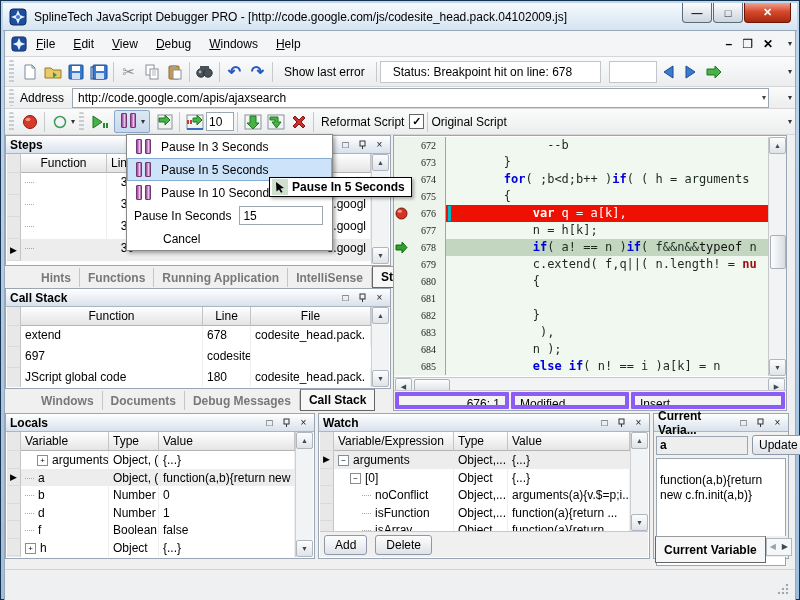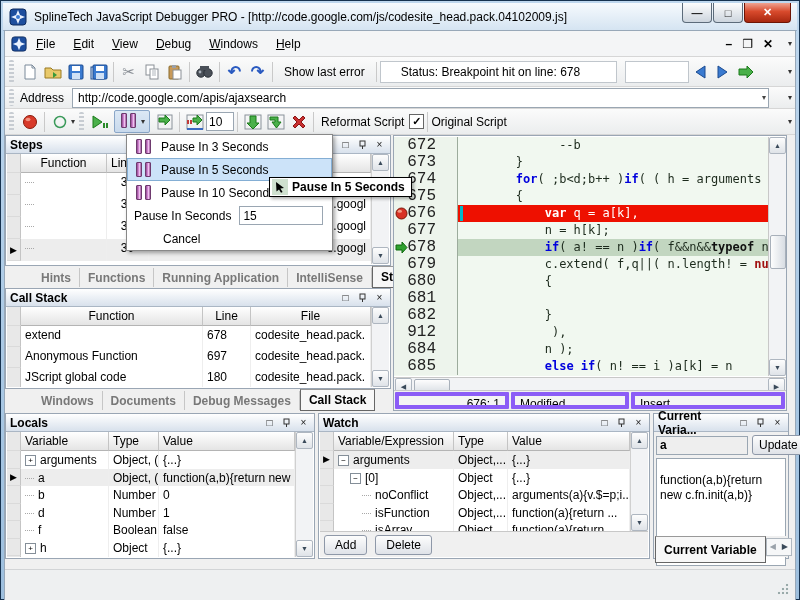--- a/index.html
+++ b/index.html
@@ -14,21 +14,21 @@
 .bar{position:absolute;left:0;right:0;display:flex;align-items:center;background:linear-gradient(#fbfbfb,#ebedee);border-bottom:1px solid #d6d6d6}
 .grip{width:5px;height:80%;margin:0 4px;background:repeating-linear-gradient(180deg,#c7ccd2 0 2px,transparent 2px 4px);border-radius:2px}
 .sep{width:1px;height:20px;background:#c9c9c9;margin:0 3px}
 .ovf{position:absolute;right:3px;font-size:8px;color:#333}
 .menubar{top:0;height:26px;background:#f4f5f6}
 .mi{padding:4px 9px;cursor:default}
 .mi u{text-decoration:underline}
 .toolbar1{top:26px;height:30px}
 .tbtn{width:23px;height:23px;display:flex;align-items:center;justify-content:center}
 .txtbtn{padding:3px 8px;white-space:nowrap}
-.statusbox{background:#fff;border:1px solid #c0c6cc;height:20px;line-height:20px;padding:0 20px;white-space:nowrap}
+.statusbox{background:#fff;border:1px solid #c0c6cc;height:20px;line-height:20px;padding:0 12px;white-space:nowrap}
 .addressbar{top:56px;height:22px}
 .addr-input{flex:1;display:flex;align-items:center;background:#fff;border:1px solid #9aa6b2;height:18px;margin-right:26px;padding-left:5px;position:relative}
 .addr-input .da{position:absolute;right:2px;font-size:8px;color:#444}
 .debugbar{top:78px;height:26px}
 .pressed{border:1px solid #8aa6c8;background:linear-gradient(#dce8f5,#c8d9ec);border-radius:2px}
 .pausebars i{display:inline-block;width:4px;height:13px;margin:0 1.5px;background:linear-gradient(90deg,#8e4a8e,#d487d4 40%,#f2c7f2 60%,#a05aa0);border:1px solid #6e3a6e;border-radius:1px}
 .numbox{width:22px;height:17px;border:1px solid #9aa6b2;background:#fff;font-size:12px;text-align:left;padding:0 2px;font-family:"Liberation Sans",sans-serif}
 .chk{width:13px;height:13px;border:1px solid #666;background:#fff;display:flex;align-items:center;justify-content:center;font-size:11px;font-weight:bold;margin-left:5px}
 .panel{position:absolute;border:1px solid #9aa6b4;background:#fff}
 .ptitle{height:17px;background:linear-gradient(#ffffff,#d8e1ec);border-bottom:1px solid #aab6c4;font-weight:bold;display:flex;align-items:center;padding:0 4px;justify-content:space-between}
@@ -45,25 +45,25 @@
 .sbtn{width:15px;height:15px;background:linear-gradient(#fdfdfd,#dfe3e8);border:1px solid #aeb6c0;font-size:7px;display:flex;align-items:center;justify-content:center;color:#3a4a5a;border-radius:2px}
 .exp{display:inline-flex;width:9px;height:9px;border:1px solid #848e98;background:#fff;font-size:8px;line-height:7px;align-items:center;justify-content:center;margin-right:4px;vertical-align:middle}
 .stub{display:inline-block;width:9px;border-bottom:1px dotted #a8a8a8;margin-right:4px;vertical-align:middle}
 .tabbar{position:absolute;display:flex;align-items:stretch;background:#f0f0f0;padding-left:28px}
 .tab{font-weight:bold;color:#787878;padding:3px 8px 2px;border-right:1px solid #c6c6c6;align-self:center;white-space:nowrap}
 .tab.active{color:#000;background:#f7f7f7;border:1px solid #666;border-top-color:#999;padding:2px 8px;align-self:stretch;display:flex;align-items:center}
 
 #editor{position:absolute;left:388px;top:104px;width:394px;height:276px;background:#fff;border:1px solid #9aa6b4}
 #elines{position:absolute;left:0;top:1px;right:17px;height:239px;overflow:hidden;background:#f1f8f0}
 .line{display:flex;height:17px;line-height:17px}
-.ln{width:42px;text-align:right;padding-right:21px;background:#edf4ec;border-right:1px solid #9cab9c;font-family:Liberation Mono, monospace;font-size:16px;color:#222;position:relative;flex:none}
+.ln{width:42px;text-align:right;padding-right:9px;background:#edf4ec;border-right:1px solid #9cab9c;font-family:Liberation Serif, serif;font-size:10px;color:#222;position:relative;flex:none}
 .mark{position:absolute;left:1px;top:2px;width:13px;height:13px}
 .ct{flex:1;white-space:pre;font-family:"DejaVu Sans Mono",monospace;font-size:12px;color:#1d2b1d;overflow:hidden}
 .tk{color:#0000dd;font-weight:bold}
-.tb{font-weight:bold;color:#111}
+.tb{font-weight:normal;color:#111}
 .tr{color:#a01010;font-weight:bold}
 .hl-red .ct{background:#ee1000;color:#fff;position:relative}
 .hl-red .tk{color:#fff}
 .hl-red .ct::before{content:"";position:absolute;left:2px;top:1px;bottom:1px;width:3px;background:#00b8c8}
 .hl-green .ct{background:#c2d6c0}
 #evs{position:absolute;right:0;top:1px;width:17px;height:239px;background:#f2f3f5;border-left:1px solid #c8c8c8}
 #evs .sbtn{position:absolute;left:0}
 #ethumb{position:absolute;left:1px;top:98px;width:14px;height:32px;background:linear-gradient(90deg,#fdfdfd,#d8dde3);border:1px solid #a8b0ba;border-radius:2px}
 #ehs{position:absolute;left:0;right:0;top:241px;height:17px;background:#f2f3f5;border-top:1px solid #c8c8c8;display:flex;align-items:center;justify-content:space-between;padding:0 1px}
 #ehthumb{position:absolute;left:20px;top:243px;width:34px;height:13px;background:linear-gradient(#fdfdfd,#d8dde3);border:1px solid #a8b0ba;border-radius:2px}
@@ -385,21 +385,20 @@
         </div>
         <div id="cs-rows">
             <div class="trow g-cs" style="height: 21px;">
               <span class="selc"></span>
               <span class="tcell">extend</span>
               <span class="tcell">678</span>
               <span class="tcell">codesite_head.pack.</span>
             </div>
             <div class="trow g-cs" style="height: 21px;">
               <span class="selc"></span>
-              <span class="tcell">Anonymous Function</span>
               <span class="tcell">697</span>
               <span class="tcell">codesite_head.pack.</span>
             </div>
             <div class="trow g-cs" style="height: 21px;">
               <span class="selc"></span>
               <span class="tcell">JScript global code</span>
               <span class="tcell">180</span>
               <span class="tcell">codesite_head.pack.</span>
             </div>
           </div>
@@ -462,21 +461,21 @@
           </div>
           <div class="line">
             <span class="ln">681</span>
             <span class="ct"></span>
           </div>
           <div class="line">
             <span class="ln">682</span>
             <span class="ct"><span>            }</span></span>
           </div>
           <div class="line">
-            <span class="ln">912</span>
+            <span class="ln">683</span>
             <span class="ct"><span>             ),</span></span>
           </div>
           <div class="line">
             <span class="ln">684</span>
             <span class="ct"><span>            n );</span></span>
           </div>
           <div class="line">
             <span class="ln">685</span>
             <span class="ct"><span>            </span><span class="tk">else</span><span> </span><span class="tk">if</span><span>( n! == i )a[k] = n</span></span>
           </div>
@@ -515,21 +514,21 @@
       <div class="tblwrap">
         <div class="hrow g-loc">
           <span class="hcell selc"></span>
           <span class="hcell">Variable</span>
           <span class="hcell">Type</span>
           <span class="hcell">Value</span>
         </div>
         <div id="loc-rows">
             <div class="trow g-loc" style="height: 17.5px;">
               <span class="selc"></span>
-              <span class="tcell" style="padding-left: 4px;"><span class="exp">+</span>arguments</span>
+              <span class="tcell" style="padding-left: 16px;"><span class="exp">+</span>arguments</span>
               <span class="tcell">Object, (</span>
               <span class="tcell">{...}</span>
             </div>
             <div class="trow g-loc cur" style="height: 17.5px;">
               <span class="selc">▶</span>
               <span class="tcell" style="padding-left: 4px;"><span class="stub"></span>a</span>
               <span class="tcell">Object, (</span>
               <span class="tcell">function(a,b){return new c.</span>
             </div>
             <div class="trow g-loc" style="height: 17.5px;">

